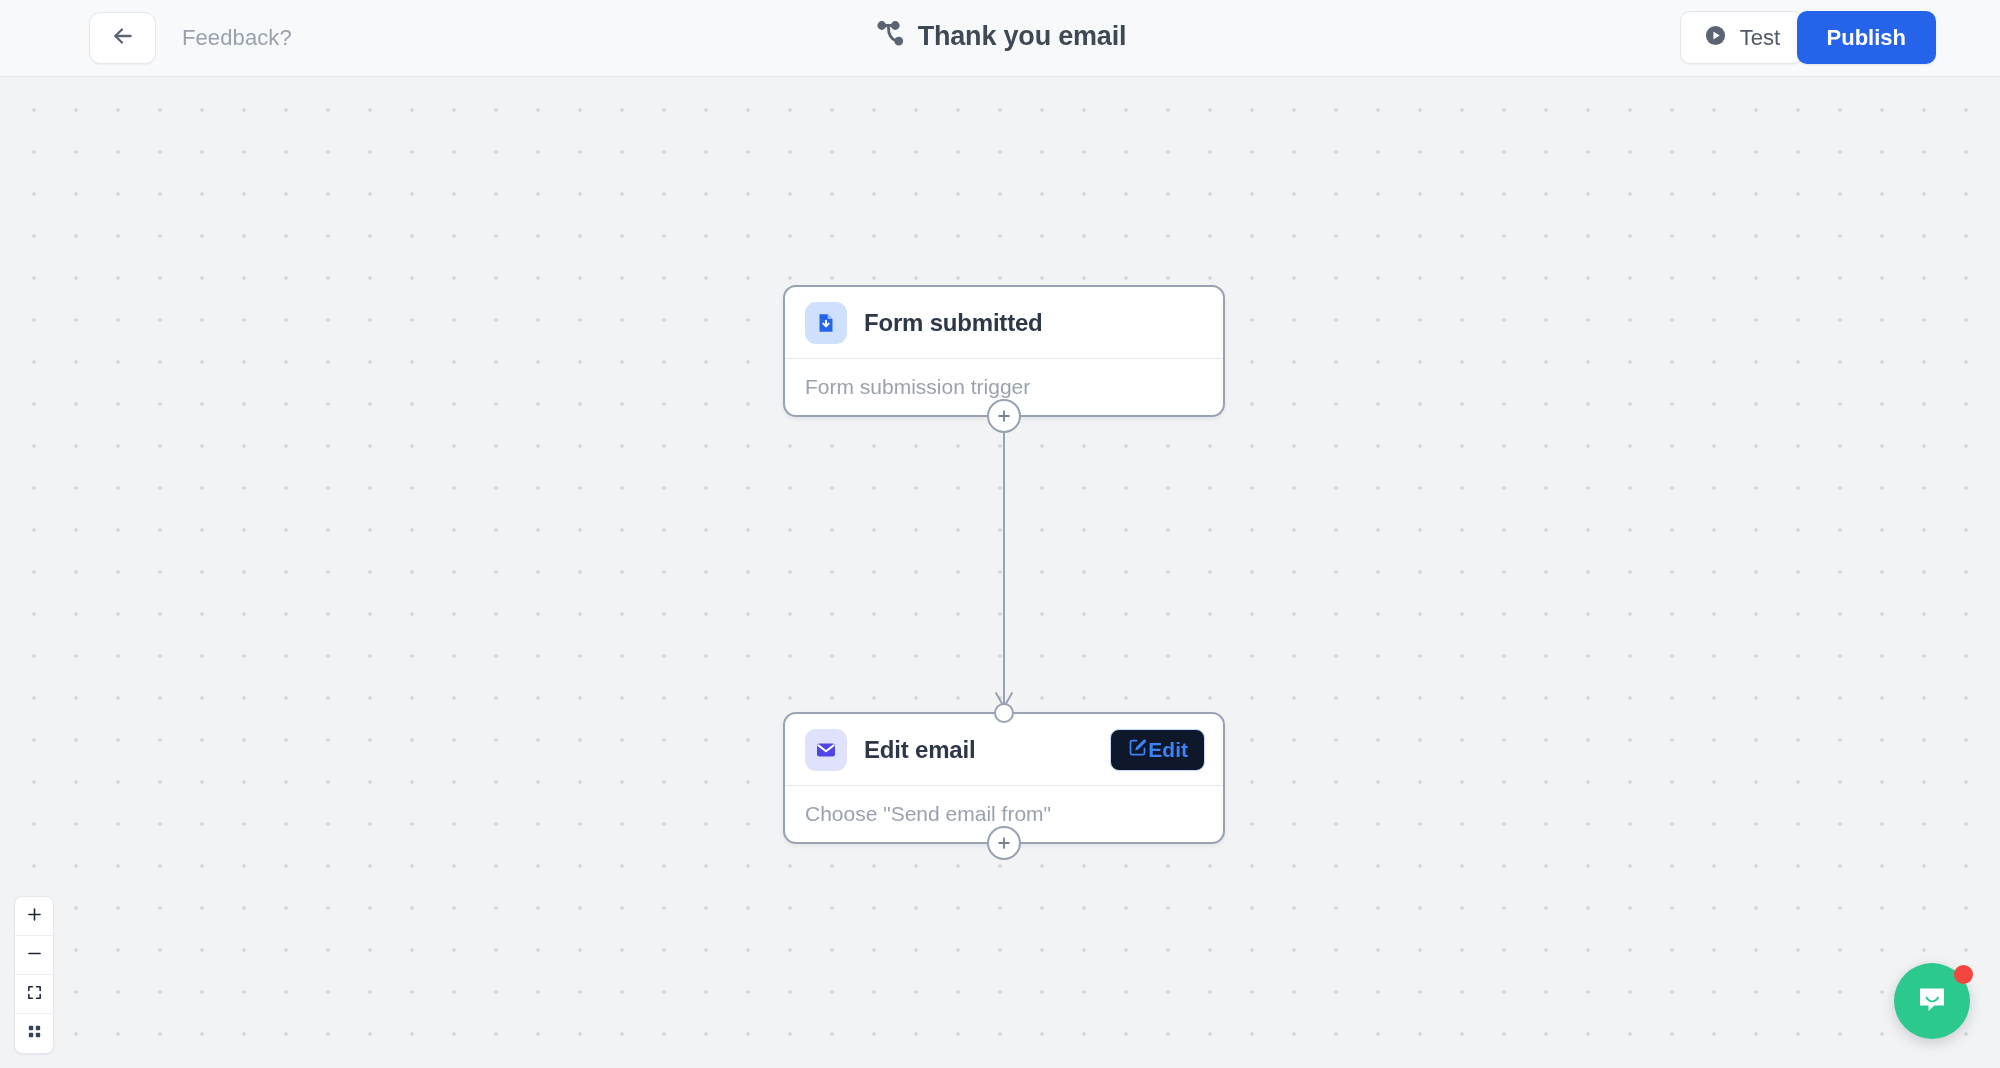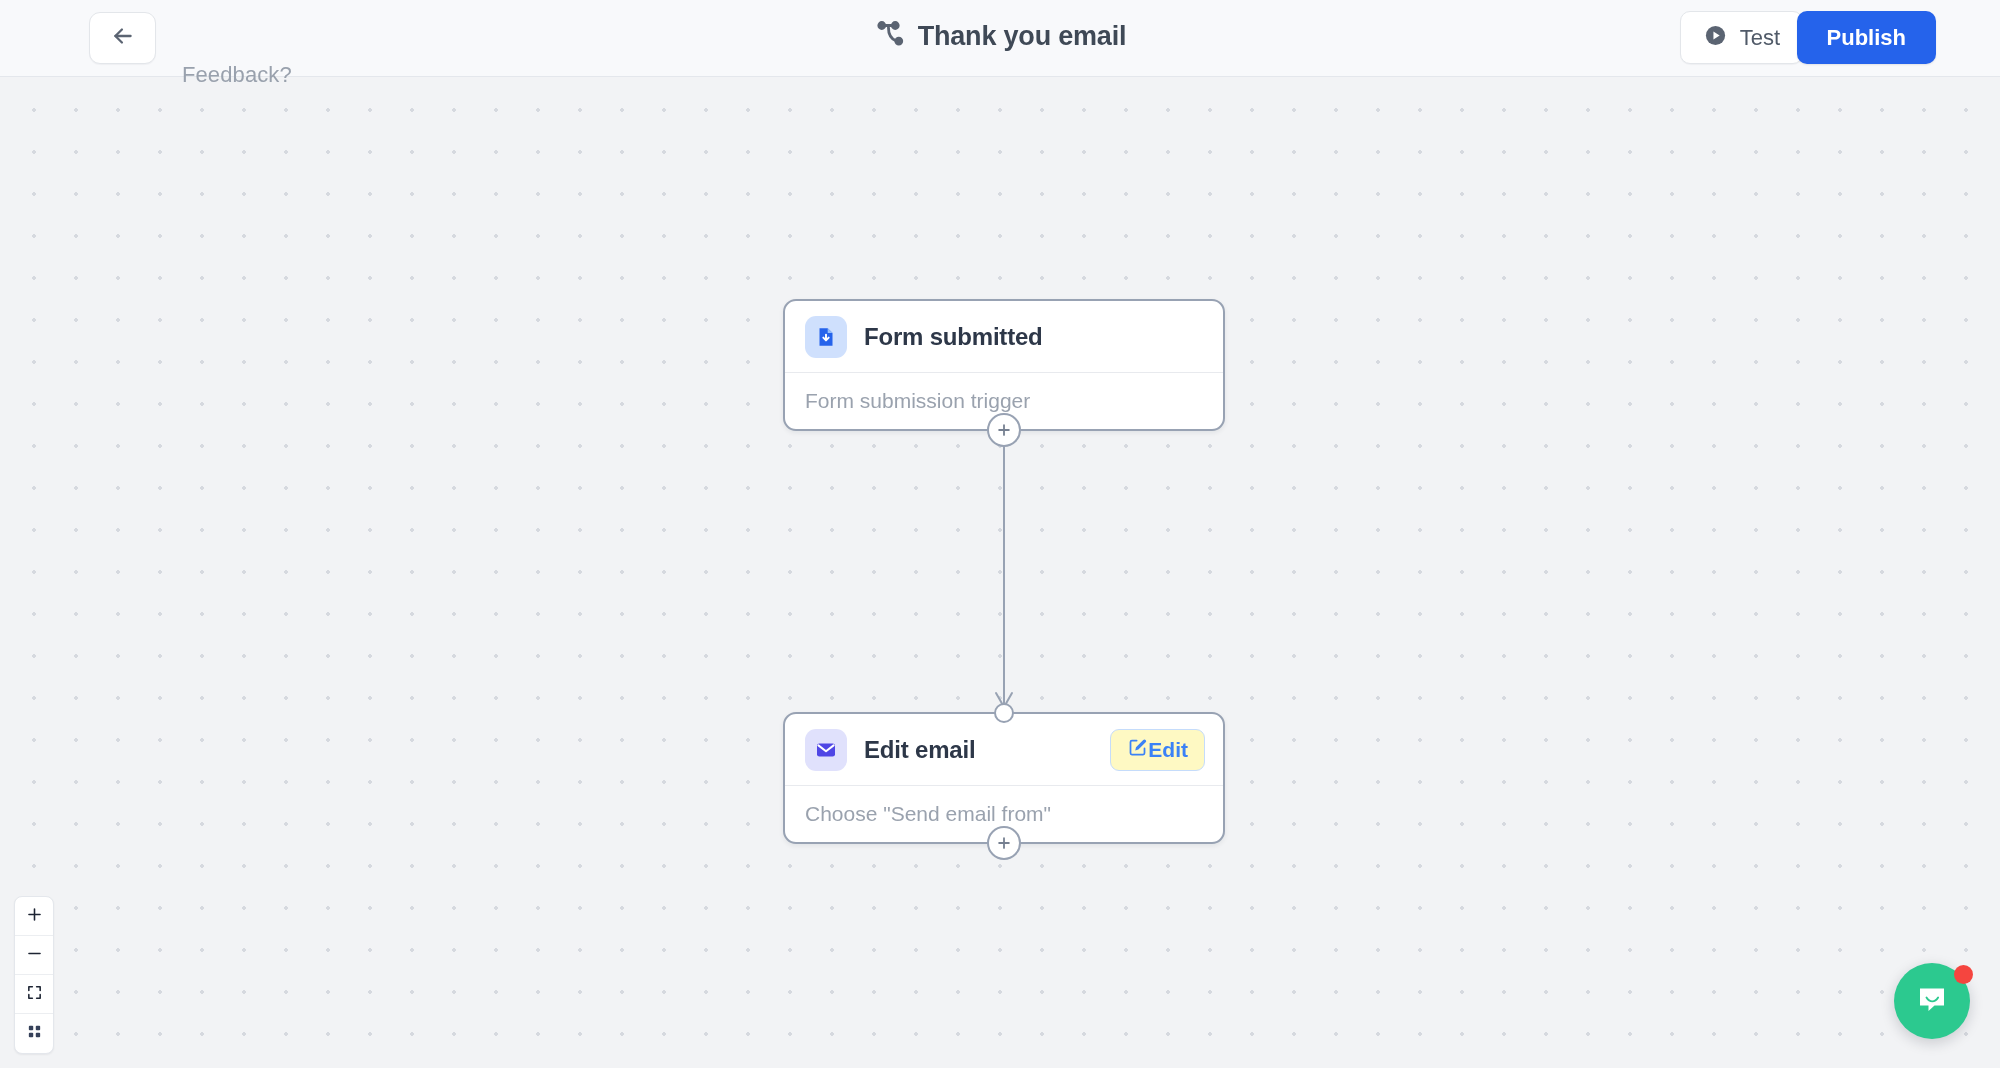--- a/index.html
+++ b/index.html
@@ -26,21 +26,20 @@
     border: 1px solid #e3e6ea;
     border-radius: 11px;
     display: flex; align-items: center; justify-content: center;
     cursor: pointer;
     box-shadow: 0 1px 1px rgba(16,24,40,0.04);
   }
   .feedback-link {
     position: absolute; left: 182px; top: 25px;
     font-size: 22px; color: #99a1ad; cursor: pointer;
     letter-spacing: 0.1px;
-    margin-top: 37px;
   }
   .title-wrap {
     position: absolute; left: 0; right: 0; top: 17px;
     display: flex; align-items: center; justify-content: center;
     gap: 10px; pointer-events: none;
   }
   .title-text {
     font-size: 27px; font-weight: bold; color: #3f4956;
     letter-spacing: -0.2px;
   }
@@ -102,21 +101,21 @@
     font-size: 24px; font-weight: bold; color: #2d3748;
     letter-spacing: -0.2px; flex: 1;
   }
   .node-sub {
     height: 56px; display: flex; align-items: center;
     padding-left: 20px;
     font-size: 21px; color: #9aa2ae;
   }
   .edit-btn {
     height: 42px; padding: 0 16px;
-    background: #fef9c3; border: 1px solid #c5dcfb;
+    background: #0f172a; border: 1px solid #c5dcfb;
     border-radius: 9px;
     display: flex; align-items: center; gap: 0;
     cursor: pointer; flex: none;
   }
   .edit-btn .lbl { font-size: 21px; font-weight: bold; color: #3b82f6; }
 
   .plus-port {
     position: absolute; left: 50%; transform: translateX(-50%);
     bottom: -18px;
     width: 34px; height: 34px; border-radius: 50%;
@@ -209,21 +208,21 @@
   </div>
 </div>
 
 <div class="canvas">
 
   <svg class="connector">
     <line x1="1004" y1="276" x2="1004" y2="632" stroke="#98a2b3" stroke-width="2"></line>
     <path d="M996 616 L1004 630 L1012 616" fill="none" stroke="#98a2b3" stroke-width="2" stroke-linecap="round" stroke-linejoin="round"></path>
   </svg>
 
-  <div class="node" style="left:783px; top:208px;margin-top:14px;">
+  <div class="node" style="left:783px; top:208px;">
     <div class="node-head">
       <span class="node-icon icon-form">
         <svg width="24" height="24" viewBox="0 0 24 24">
           <path d="M5.5 3.2h8.2L18.5 8v12.8H5.5z" fill="#2563eb"></path>
           <path d="M13.7 3.2L18.5 8h-4.8z" fill="#93bdfa"></path>
           <path d="M12 9.6v5.4M9.3 12.6L12 15.4l2.7-2.8" fill="none" stroke="#ffffff" stroke-width="1.9" stroke-linecap="round" stroke-linejoin="round"></path>
         </svg>
       </span>
       <span class="node-title">Form submitted</span>
     </div>

